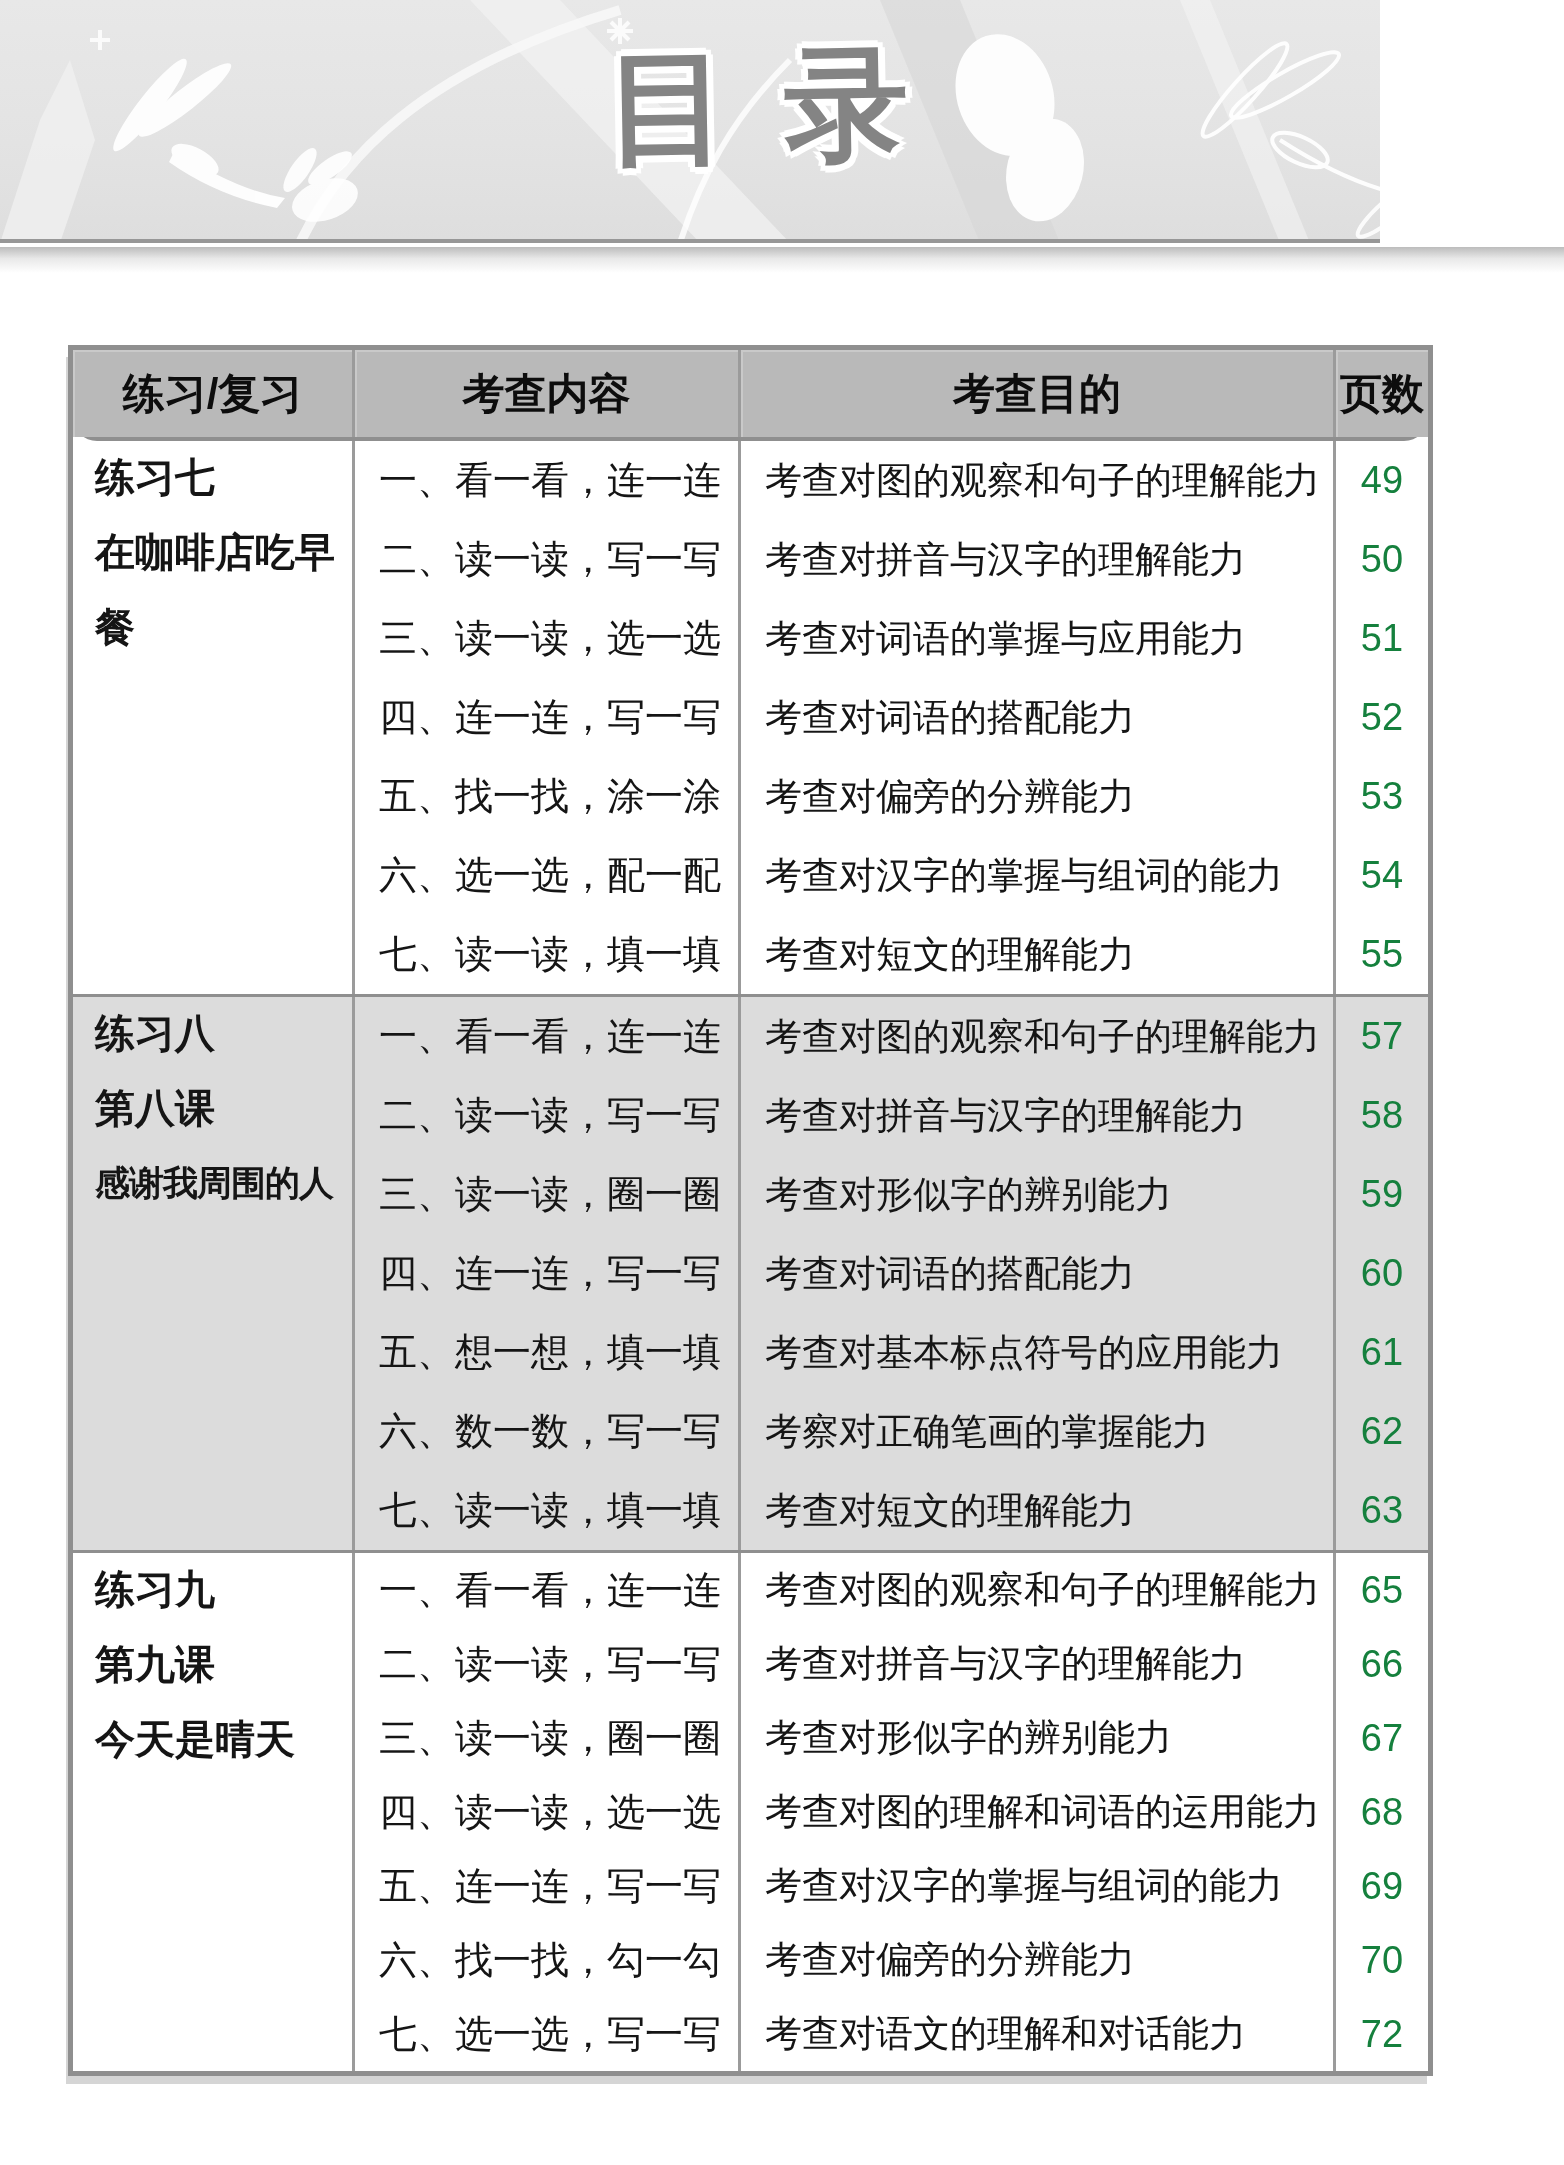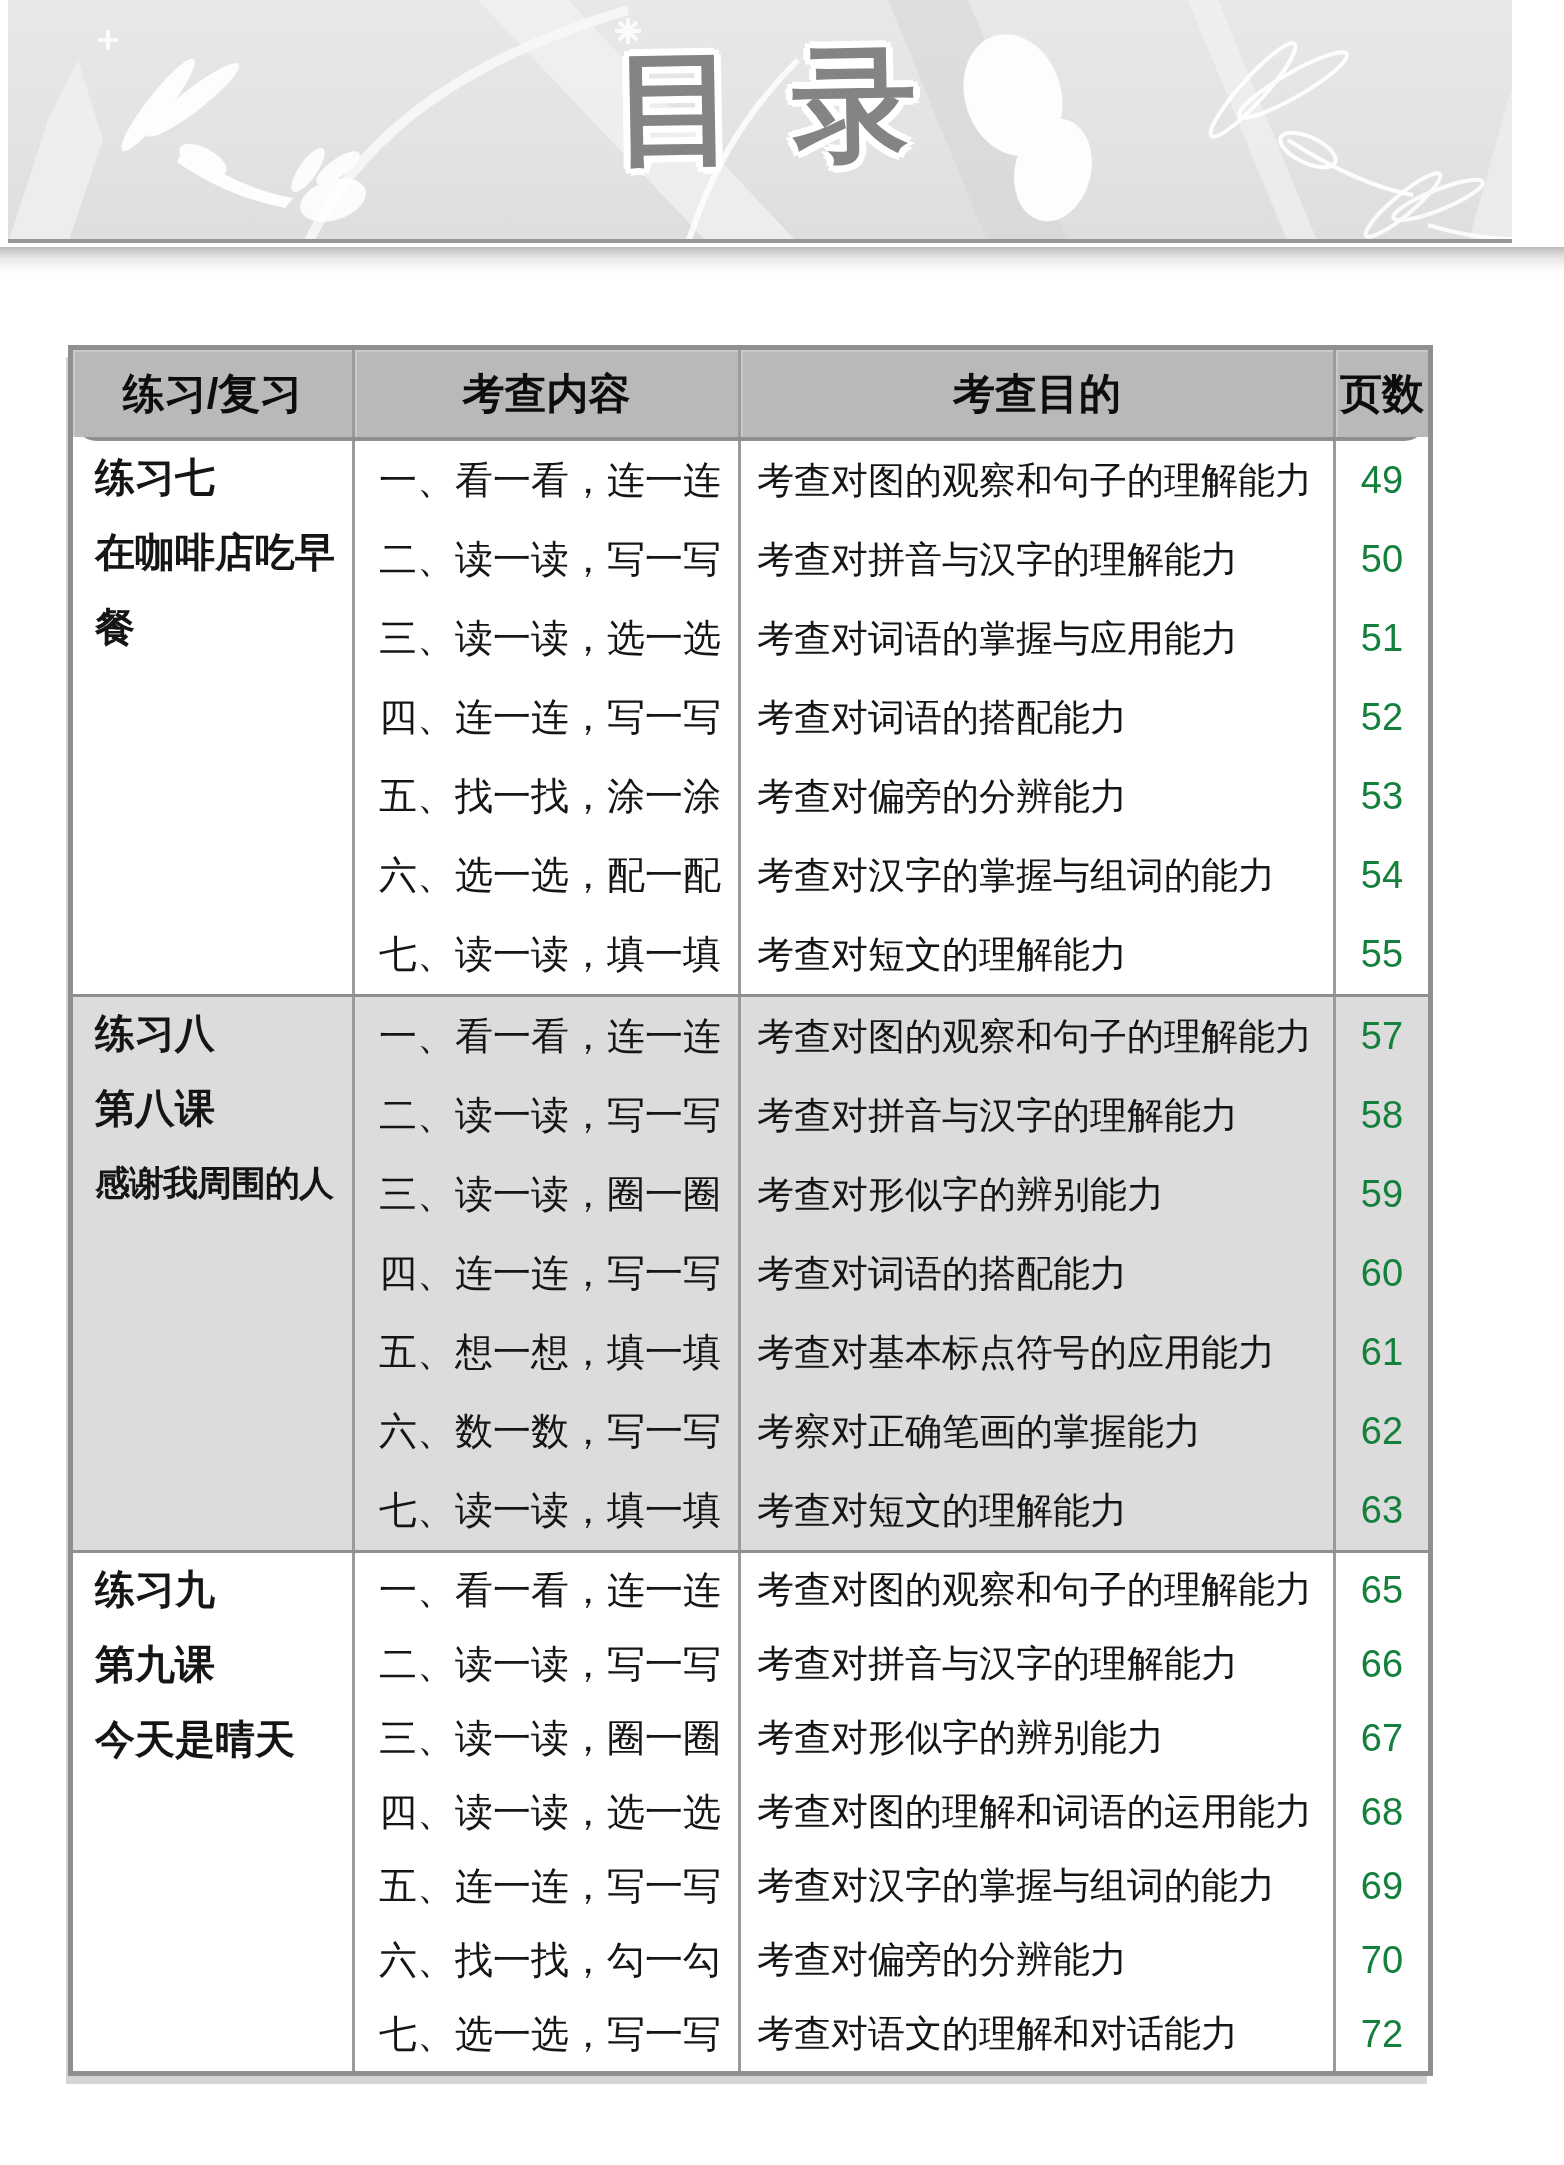--- a/index.html
+++ b/index.html
@@ -12,21 +12,21 @@
     --ink:#151515;
   }
   *{box-sizing:border-box;margin:0;padding:0;}
   html,body{background:#fff;}
   body{
     width:1564px;height:2165px;position:relative;overflow:hidden;
     font-family:"Liberation Sans",sans-serif;color:var(--ink);
   }
   
   .banner{
-    position:absolute;left:8px;top:0;width:1504px;height:243px;
+    position:absolute;left:0;top:0;width:1380px;height:243px;
     background:linear-gradient(180deg,#e8e8e8 0%,var(--banner-bg) 60%,#dedede 100%);
     border-bottom:4px solid #979797;
     overflow:hidden;
   }
   .banner-art{position:absolute;left:0;top:0;}
   .banner-title{
     position:absolute;left:606px;top:44px;
     font-size:124px;font-weight:bold;letter-spacing:10px;line-height:1;
     color:var(--title-gray);
     transform:rotate(-1deg);
@@ -70,21 +70,21 @@
   #sections .section:nth-child(2) .unit-line:nth-child(3){
     font-size:35px;letter-spacing:-1px;
   }
   .stack{display:flex;flex-direction:column;}
   .row-line{height:79px;display:flex;align-items:center;}
   #sections .section:nth-child(3) .row-line{height:74px;}
   .row-line.content{
     padding-left:24px;font-family:"DejaVu Serif",serif;font-size:38px;white-space:nowrap;
   }
   .row-line.purpose{
-    padding-left:16px;font-family:Liberation Serif, serif;font-size:37px;white-space:nowrap;
+    padding-left:24px;font-family:Liberation Serif, serif;font-size:37px;white-space:nowrap;
   }
   .row-line.page{
     justify-content:center;font-family:"Liberation Sans",sans-serif;font-size:38px;color:#15803d;
   }
 </style>
 </head>
 <body>
 
 <div class="banner">
   <svg class="banner-art" width="1564" height="243" viewBox="0 0 1564 243">

